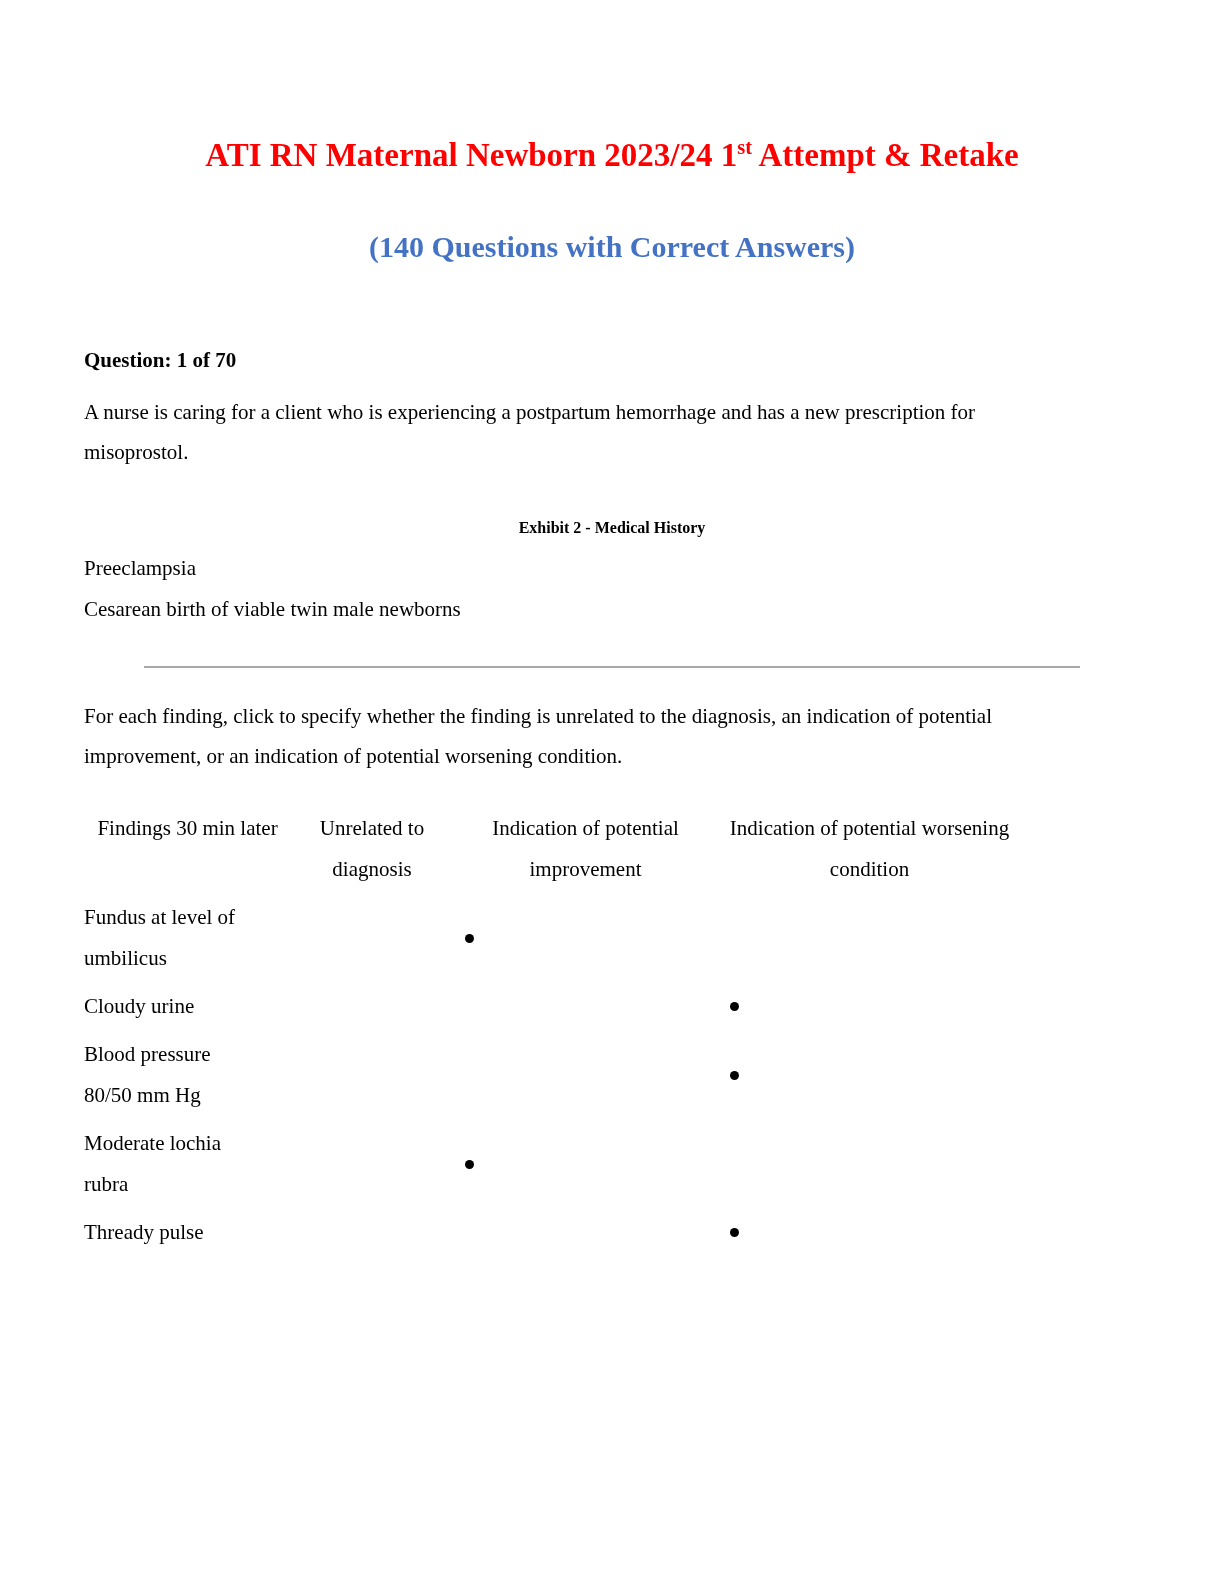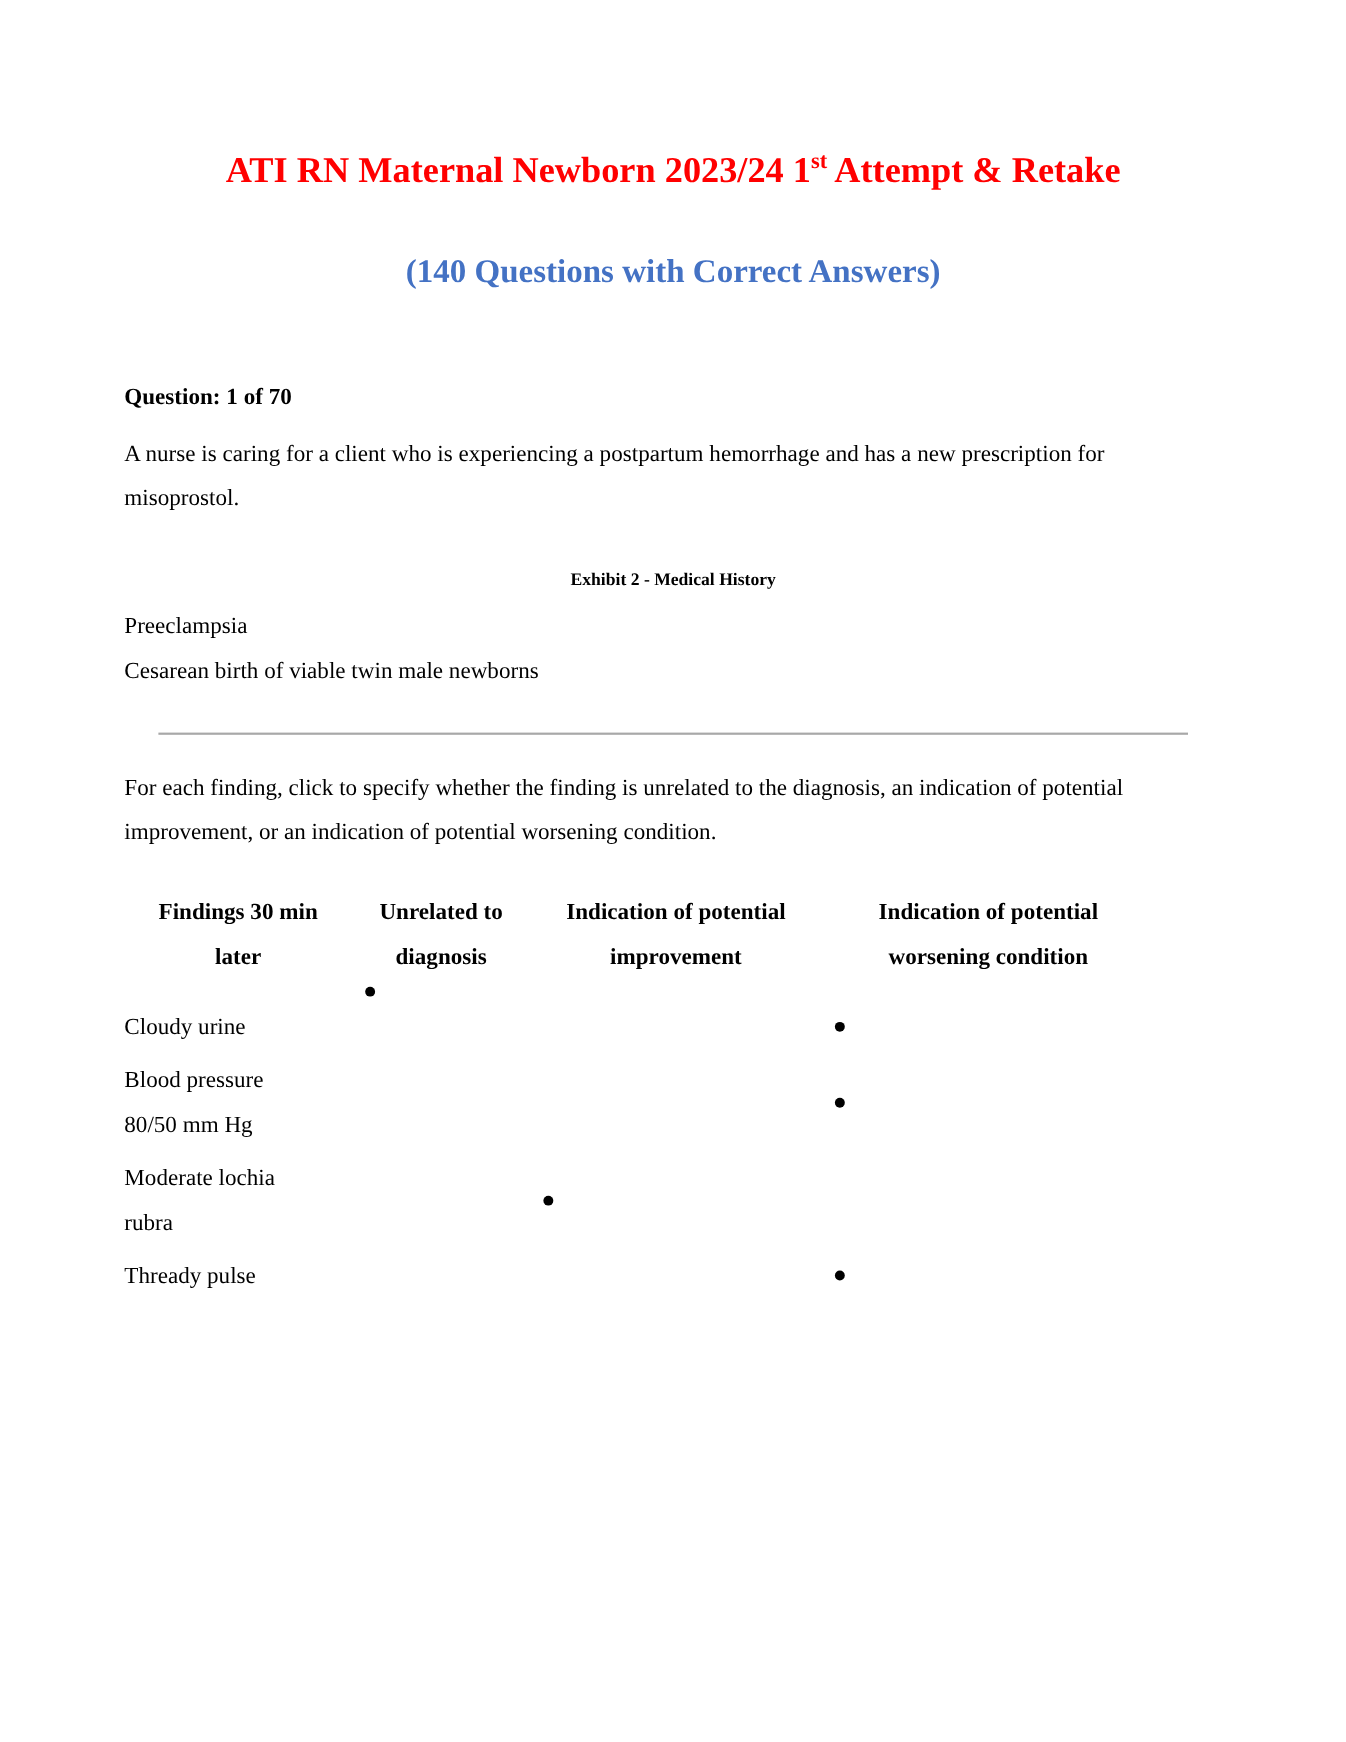--- a/index.html
+++ b/index.html
@@ -10,21 +10,21 @@
   .page {
     position: relative;
     width: 1224px;
     height: 1584px;
     background: #ffffff;
     font-family: "Liberation Serif", serif;
     color: #000000;
     overflow: hidden;
   }
   .content {
-    padding: 0 113px;
+    padding: 0 84px;
   }
   .doc-title {
     margin-top: 136px;
     text-align: center;
     font-size: 33px;
     font-weight: bold;
     color: var(--title-color, #ff0000);
   }
   .doc-title sup {
     font-size: 0.62em;
@@ -74,21 +74,21 @@
   }
   .qtable {
     margin-top: 32px;
     width: 937px;
   }
   .trow {
     display: grid;
     grid-template-columns: 207px 162px 265px 303px;
   }
   .th {
-    font-weight: bold;
+    font-weight: normal;
     text-align: center;
     font-size: 21px;
     line-height: 41px;
     padding: 0 10px;
   }
   .finding {
     font-size: 21px;
     line-height: 41px;
     padding-right: 28px;
   }
@@ -134,20 +134,21 @@
     <div class="qtable">
 
       <div class="trow">
         <div class="th">Findings 30 min later</div>
         <div class="th">Unrelated to diagnosis</div>
         <div class="th">Indication of potential improvement</div>
         <div class="th">Indication of potential worsening condition</div>
       </div>
 
       <div class="trow body-row">
+        <div class="finding">Fundus at level of umbilicus</div>
         <div class="acell"></div>
         <div class="acell">
             <span class="dot"></span>
           </div>
         <div class="acell"></div>
       </div>
 
       <div class="trow body-row">
         <div class="finding">Cloudy urine</div>
         <div class="acell"></div>

